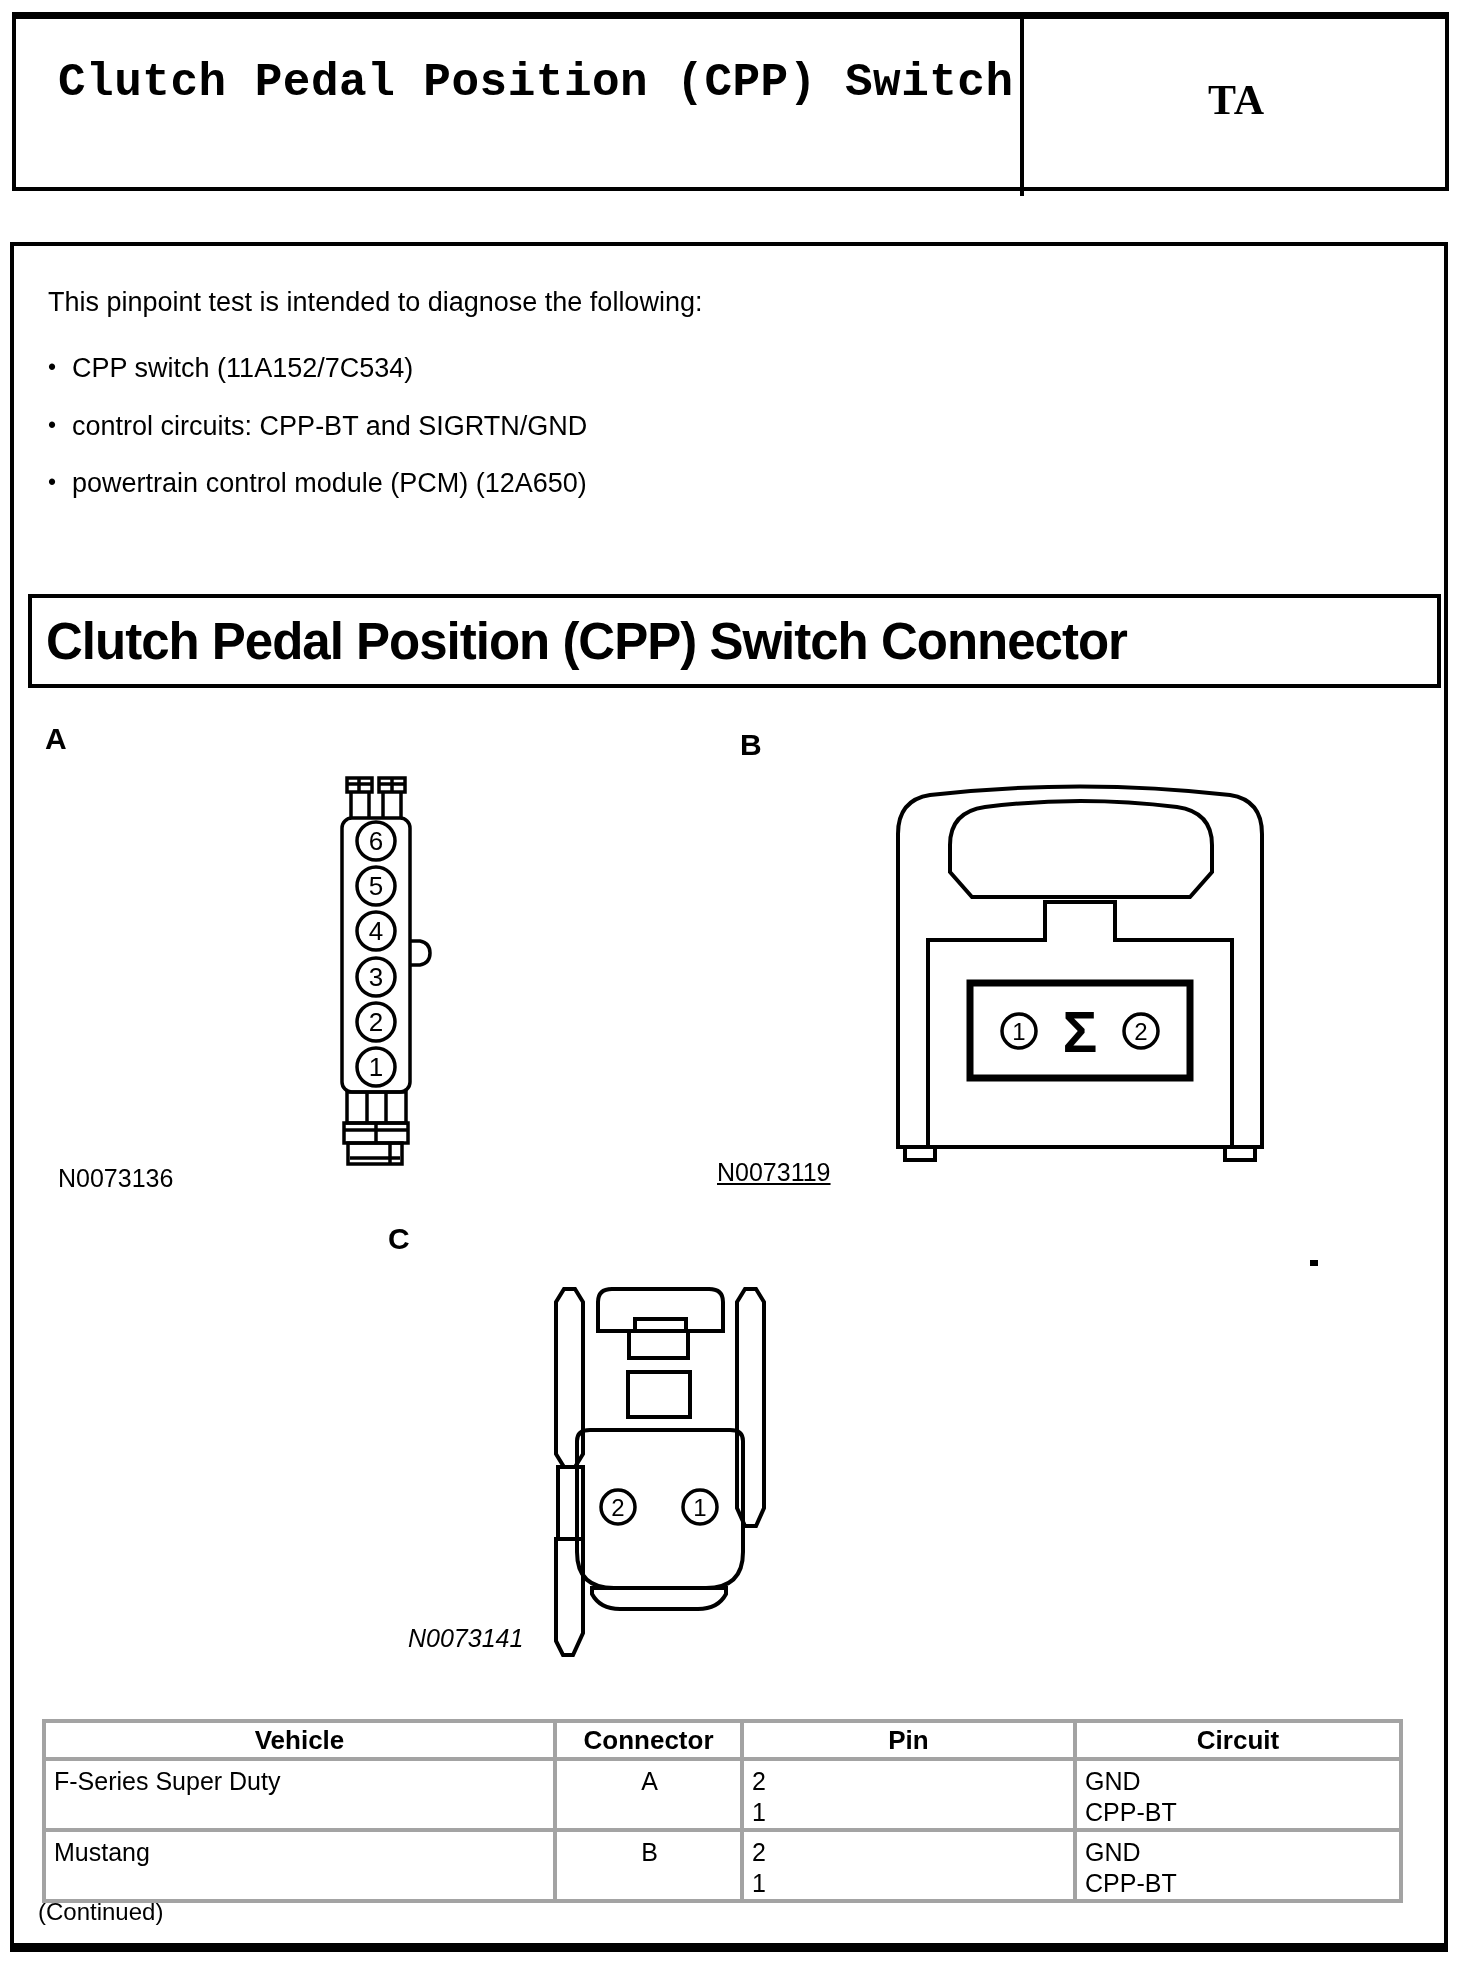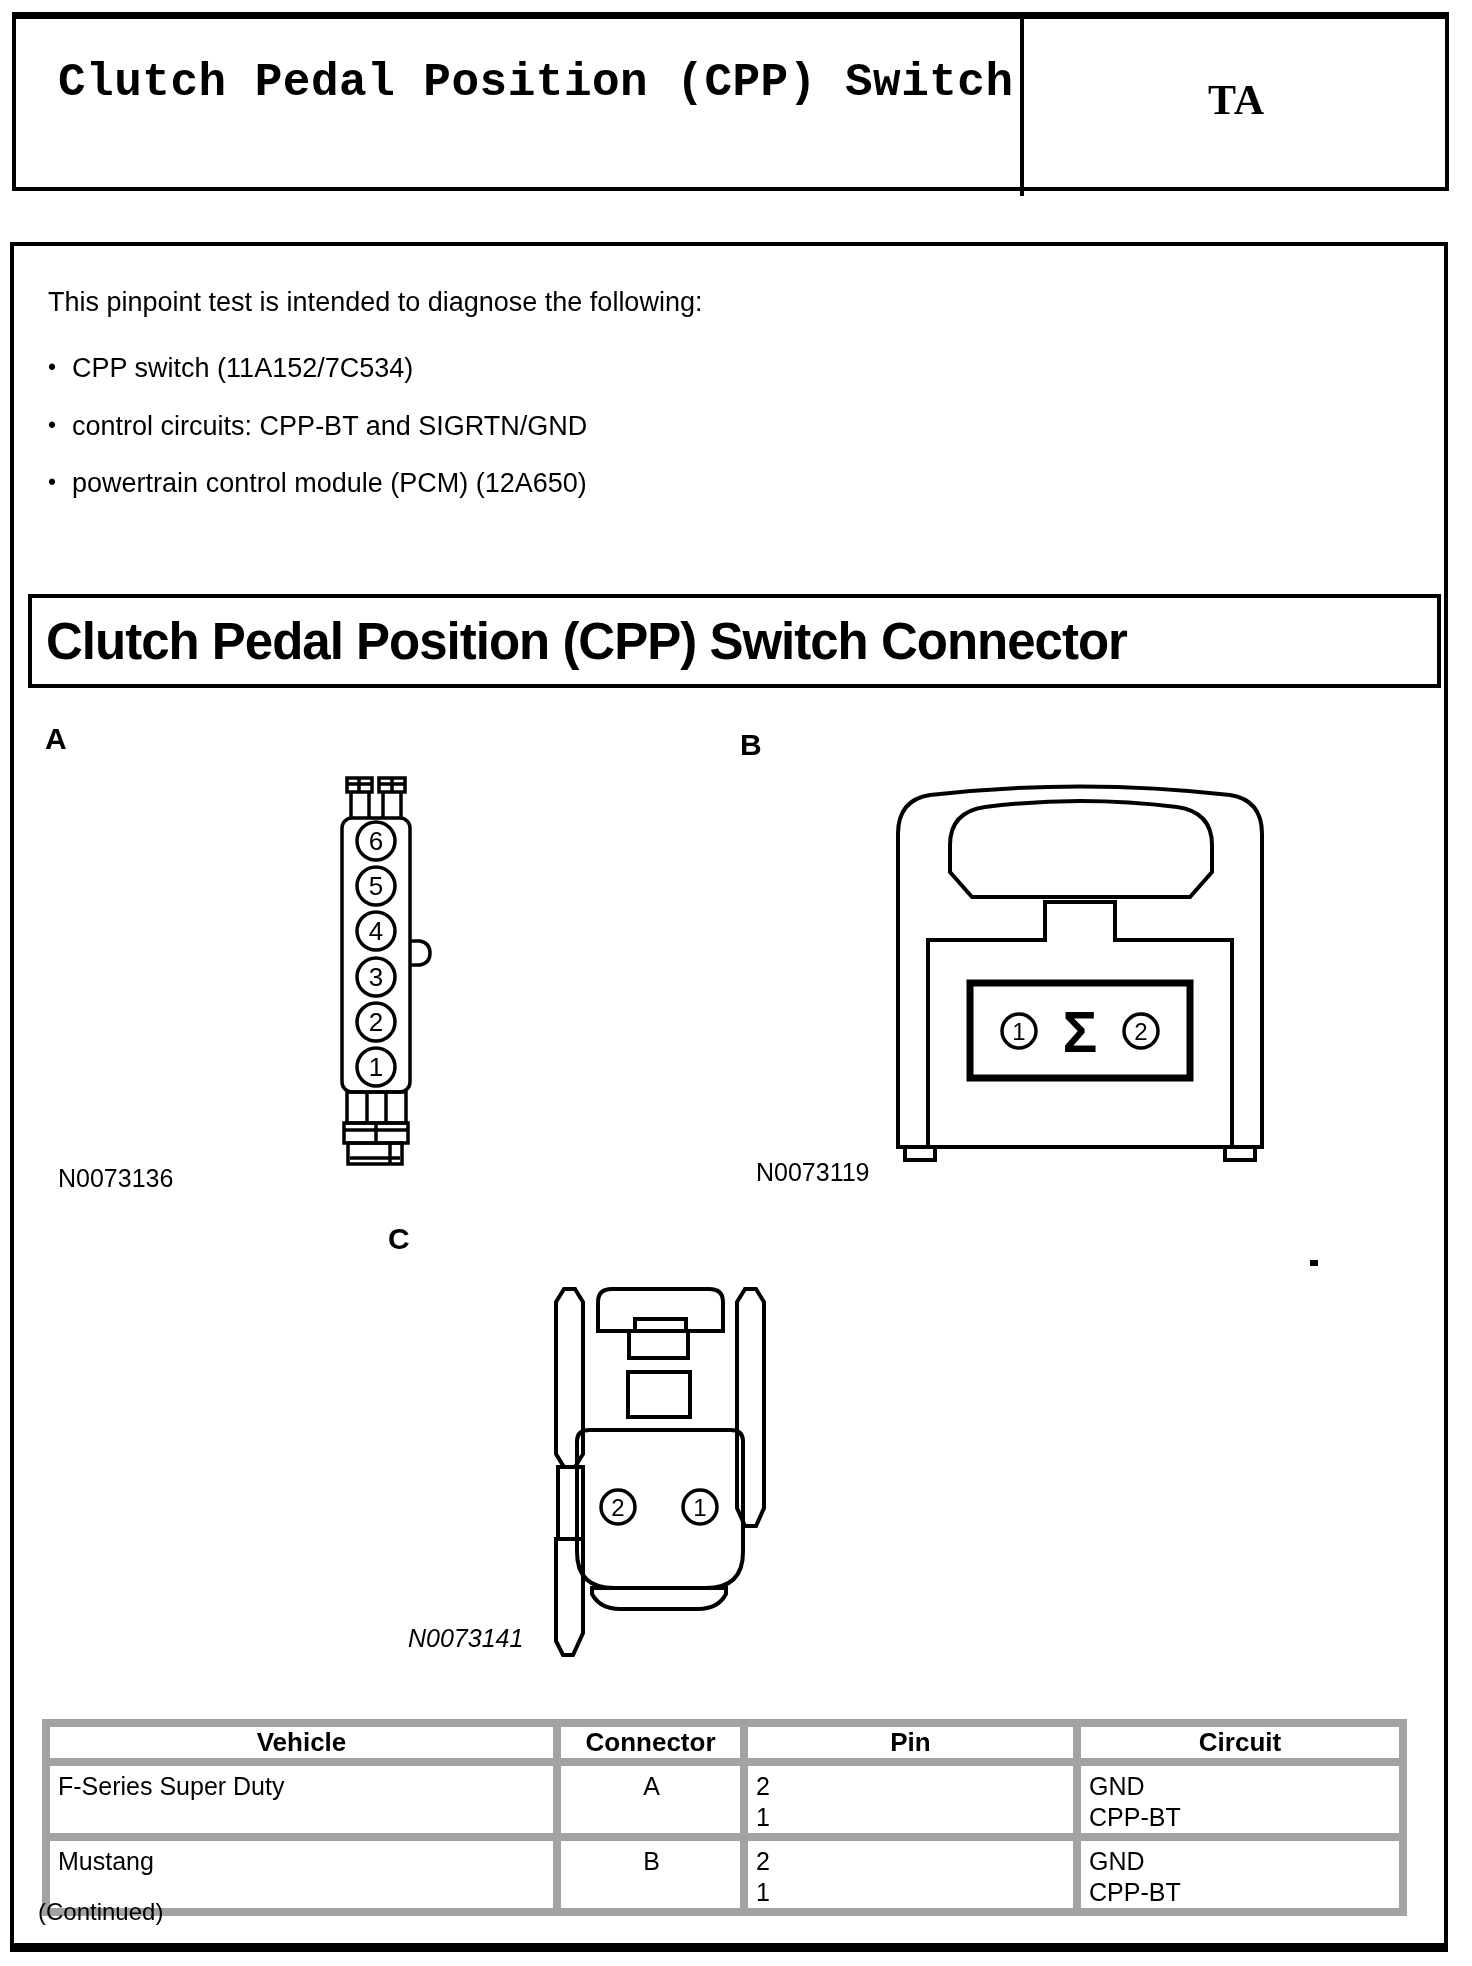--- a/index.html
+++ b/index.html
@@ -47,32 +47,32 @@
     padding-left:14px;font-weight:bold;font-size:51px;
     letter-spacing:-1px;white-space:nowrap;
   }
   
   .fig-label{font-weight:bold;font-size:30px;}
   .fig-label-a{left:45px;top:722px;}
   .fig-label-b{left:740px;top:728px;}
   .fig-label-c{left:388px;top:1222px;}
   .fig-number{font-size:25px;}
   .fig-number-a{left:58px;top:1164px;}
-  .fig-number-b{left:756px;top:1158px;}
+  .fig-number-b{left:717px;top:1158px;text-decoration:underline;}
   .fig-number-c{left:408px;top:1624px;font-style:italic;}
   .stray-dot{left:1310px;top:1260px;width:8px;height:6px;background:#000;}
   svg{position:absolute;overflow:visible;}
   svg text{font-family:"Liberation Sans", sans-serif;}
   
   .conn-table-wrap{left:42px;top:1719px;}
   table.conn-table{
     border-collapse:collapse;table-layout:fixed;width:1357px;
   }
   table.conn-table th, table.conn-table td{
-    border:8px solid #a3a3a3;box-sizing:border-box;
+    border:4px solid #a3a3a3;box-sizing:border-box;
     font-size:25px;vertical-align:top;overflow:hidden;
   }
   table.conn-table th{
     height:38px;font-size:26px;font-weight:bold;
     text-align:center;vertical-align:middle;padding:0;
   }
   table.conn-table td{height:69px;padding:5px 6px 0 8px;line-height:31px;margin-top:43px;}
   td.cell-center{text-align:center;}
   .col-vehicle{width:511px;}
   .col-connector{width:187px;}

